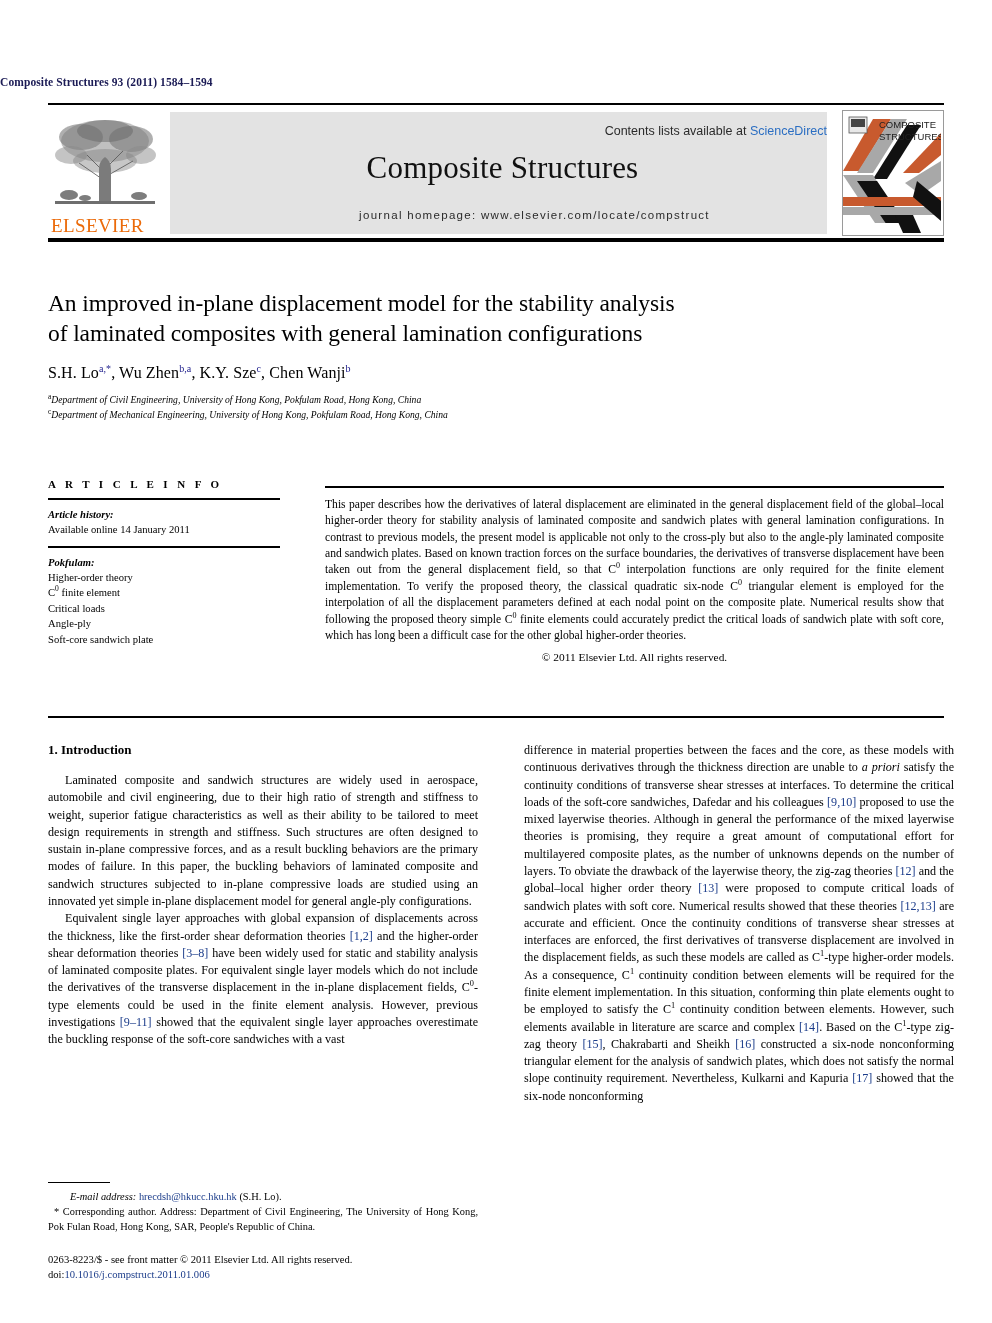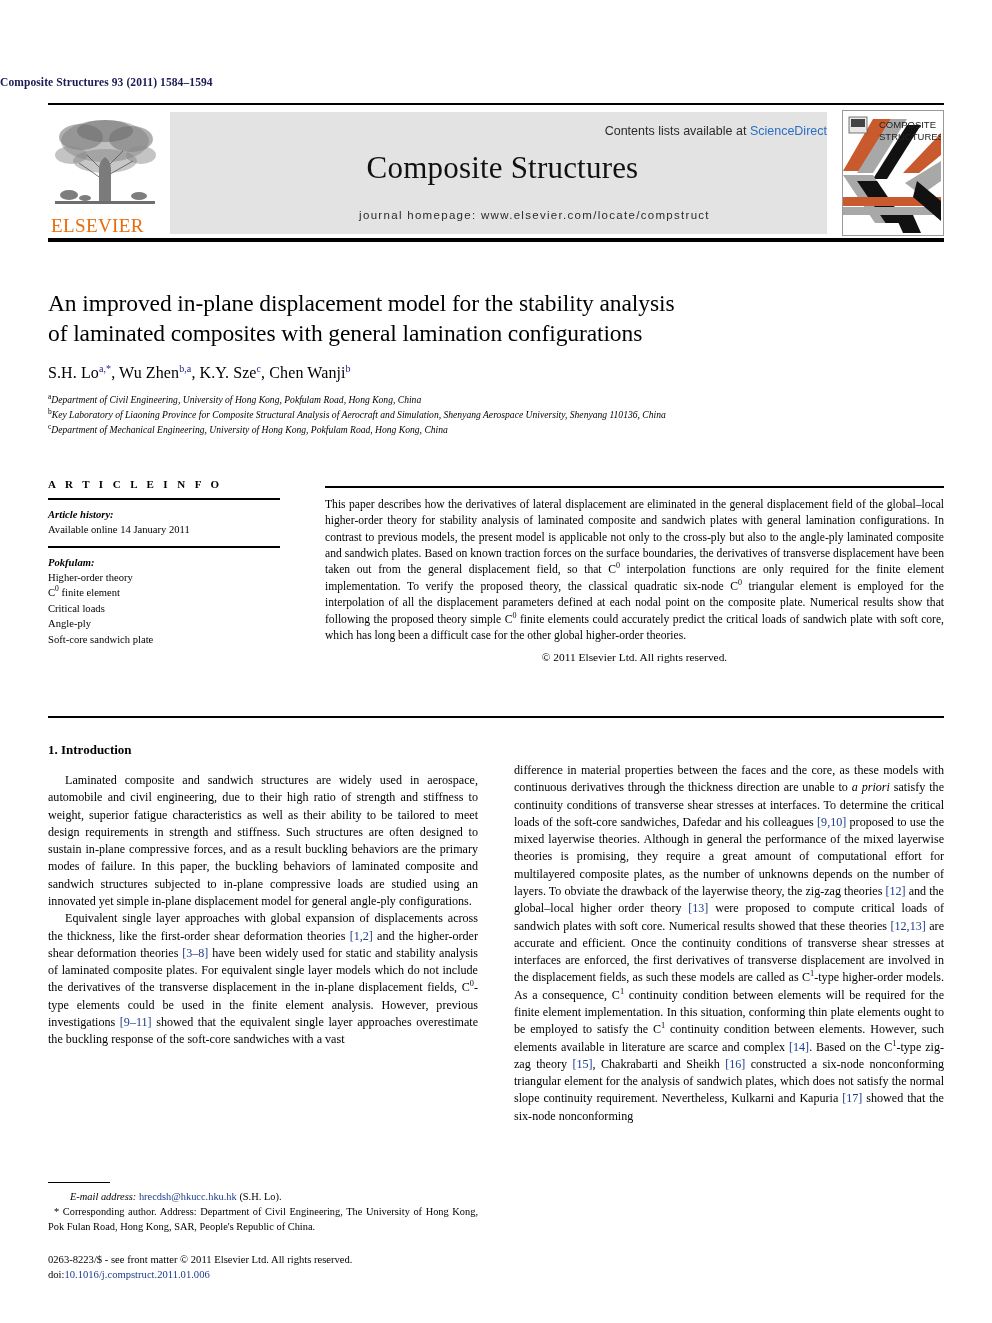--- a/index.html
+++ b/index.html
@@ -263,21 +263,21 @@
     left: 48px;
     top: 742px;
     width: 896px;
   }
   .bcol {
     position: absolute;
     top: 0;
     width: 430px;
   }
   .bcol-left { left: 0; }
-  .bcol-right { left: 466px; margin-top: 20px; }
+  .bcol-right { left: 476px; }
   .section-title {
     font-family: "Liberation Serif", serif;
     font-weight: bold;
     font-size: 13px;
     margin: 0 0 14px 0;
   }
   p.body-p {
     font-family: "Liberation Serif", serif;
     font-size: 12.1px;
     line-height: 1.43;
@@ -416,21 +416,20 @@
 
     <div class="authors">
       <span>S.H. Lo</span><sup>a,*</sup>,
       <span>Wu Zhen</span><sup>b,a</sup>,
       <span>K.Y. Sze</span><sup>c</sup>,
       <span>Chen Wanji</span><sup>b</sup>
     </div>
 
     <div class="affiliations">
       <div><sup>a</sup><span>Department of Civil Engineering, University of Hong Kong, Pokfulam Road, Hong Kong, China</span></div>
-      <div><sup>b</sup><span>Key Laboratory of Liaoning Province for Composite Structural Analysis of Aerocraft and Simulation, Shenyang Aerospace University, Shenyang 110136, China</span></div>
       <div><sup>c</sup><span>Department of Mechanical Engineering, University of Hong Kong, Pokfulam Road, Hong Kong, China</span></div>
     </div>
   </div>
 
   <div class="infoabs">
 
     <div class="col-info">
       <div class="sec-head">A R T I C L E   I N F O</div>
       <div class="hrule"></div>
       <div class="info-group">

